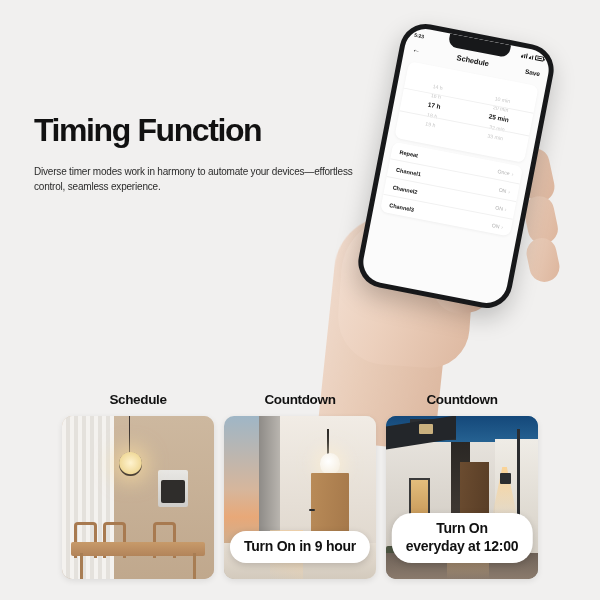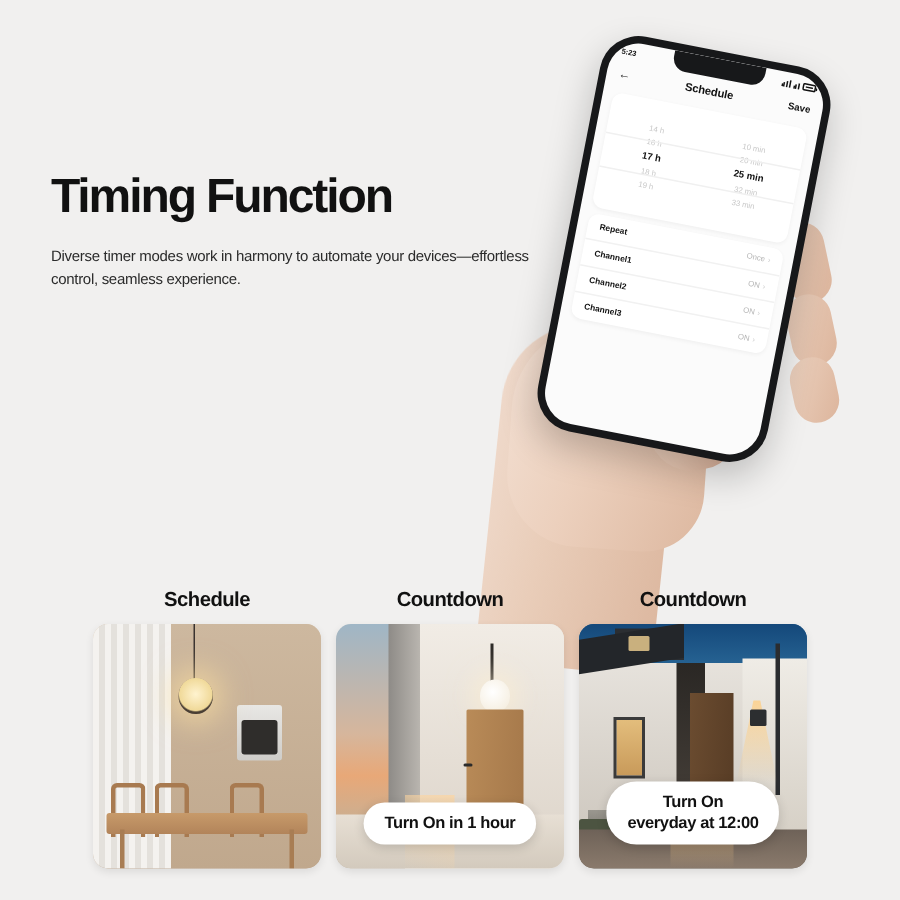--- a/index.html
+++ b/index.html
@@ -127,21 +127,21 @@
   .cardcol{flex:1;display:flex;flex-direction:column;align-items:center;}
   .cardtitle{font-size:13.5px;font-weight:700;color:#111;letter-spacing:-.35px;margin-bottom:9px;}
   .card{
     position:relative;width:100%;height:163px;border-radius:10px;overflow:hidden;
     box-shadow:0 2px 6px rgba(0,0,0,.09);
   }
   .pill{
     position:absolute;left:50%;bottom:16px;transform:translateX(-50%);
     background:#ffffff;border-radius:20px;
     padding:7px 14px;min-width:108px;text-align:center;
-    font-size:11px;font-weight:700;color:#111;line-height:1.28;
+    font-size:14px;font-weight:700;color:#111;line-height:1.28;
     letter-spacing:-.25px;white-space:nowrap;
     box-shadow:0 2px 7px rgba(0,0,0,.16);
   }
 
   
   .c1{background:linear-gradient(180deg,#d8c4ad 0%,#c9b096 55%,#b9a088 100%);}
   .c1 .curtain{position:absolute;left:0;top:0;width:34%;height:100%;
     background:repeating-linear-gradient(90deg,#f4f2ef 0 4px,#e4e1dc 4px 8px);}
   .c1 .wall{position:absolute;left:34%;top:0;right:0;height:100%;
     background:linear-gradient(180deg,#cdb89f,#c0a88d);}
@@ -346,21 +346,21 @@
         <div class="sky"></div>
         <div class="ceil"></div>
         <div class="wall"></div>
         <div class="pillar"></div>
         <div class="cord"></div>
         <div class="globe"></div>
         <div class="door"></div>
         <div class="handle"></div>
         <div class="floor"></div>
         <div class="glow"></div>
-        <div class="pill">Turn On in 1 hour</div>
+        <div class="pill">Turn On in 9 hour</div>
       </div>
     </div>
 
     <div class="cardcol">
       <div class="cardtitle">Countdown</div>
       <div class="card c3">
         <div class="sky"></div>
         <div class="house"></div>
         <div class="upper"></div>
         <div class="roof"></div>

